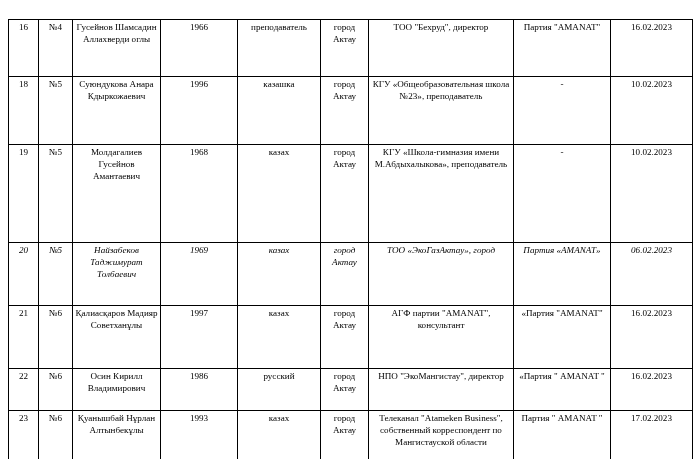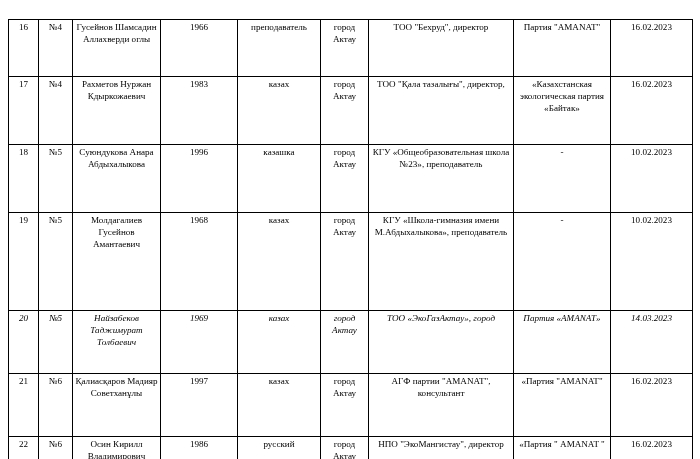--- a/index.html
+++ b/index.html
@@ -79,34 +79,23 @@
             <td class="cell-district">№4</td>
             <td class="cell-fio">Гусейнов Шамсадин Аллахверди оглы</td>
             <td class="cell-year">1966</td>
             <td class="cell-nation">преподаватель</td>
             <td class="cell-res">город Актау</td>
             <td class="cell-work">ТОО "Бехруд", директор</td>
             <td class="cell-party">Партия "AMANAT"</td>
             <td class="cell-date">16.02.2023</td>
           </tr>
           <tr style="height: 68px;">
-            <td class="cell-num">17</td>
-            <td class="cell-district">№4</td>
-            <td class="cell-fio">Рахметов Нуржан Кдыркожаевич</td>
-            <td class="cell-year">1983</td>
-            <td class="cell-nation">казах</td>
-            <td class="cell-res">город Актау</td>
-            <td class="cell-work">ТОО "Қала тазалығы", директор,</td>
-            <td class="cell-party">«Казахстанская экологическая партия «Байтак»</td>
-            <td class="cell-date">16.02.2023</td>
-          </tr>
-          <tr style="height: 68px;">
             <td class="cell-num">18</td>
             <td class="cell-district">№5</td>
-            <td class="cell-fio">Суюндукова Анара Абдыхалыкова</td>
+            <td class="cell-fio">Суюндукова Анара Кдыркожаевич</td>
             <td class="cell-year">1996</td>
             <td class="cell-nation">казашка</td>
             <td class="cell-res">город Актау</td>
             <td class="cell-work">КГУ «Общеобразовательная школа №23», преподаватель</td>
             <td class="cell-party">-</td>
             <td class="cell-date">10.02.2023</td>
           </tr>
           <tr style="height: 98px;">
             <td class="cell-num">19</td>
             <td class="cell-district">№5</td>
@@ -120,21 +109,21 @@
           </tr>
           <tr style="height: 63px; font-style: italic;">
             <td class="cell-num">20</td>
             <td class="cell-district">№5</td>
             <td class="cell-fio">Найзабеков Таджимурат Толбаевич</td>
             <td class="cell-year">1969</td>
             <td class="cell-nation">казах</td>
             <td class="cell-res">город Актау</td>
             <td class="cell-work">ТОО «ЭкоГазАктау», город</td>
             <td class="cell-party">Партия «AMANAT»</td>
-            <td class="cell-date">14.03.2023</td>
+            <td class="cell-date">06.02.2023</td>
           </tr>
           <tr style="height: 63px; margin-top: 42px;">
             <td class="cell-num">21</td>
             <td class="cell-district">№6</td>
             <td class="cell-fio">Қалиасқаров Мадияр Советханұлы</td>
             <td class="cell-year">1997</td>
             <td class="cell-nation">казах</td>
             <td class="cell-res">город Актау</td>
             <td class="cell-work">АГФ партии "AMANAT", консультант</td>
             <td class="cell-party">«Партия "AMANAT"</td>

